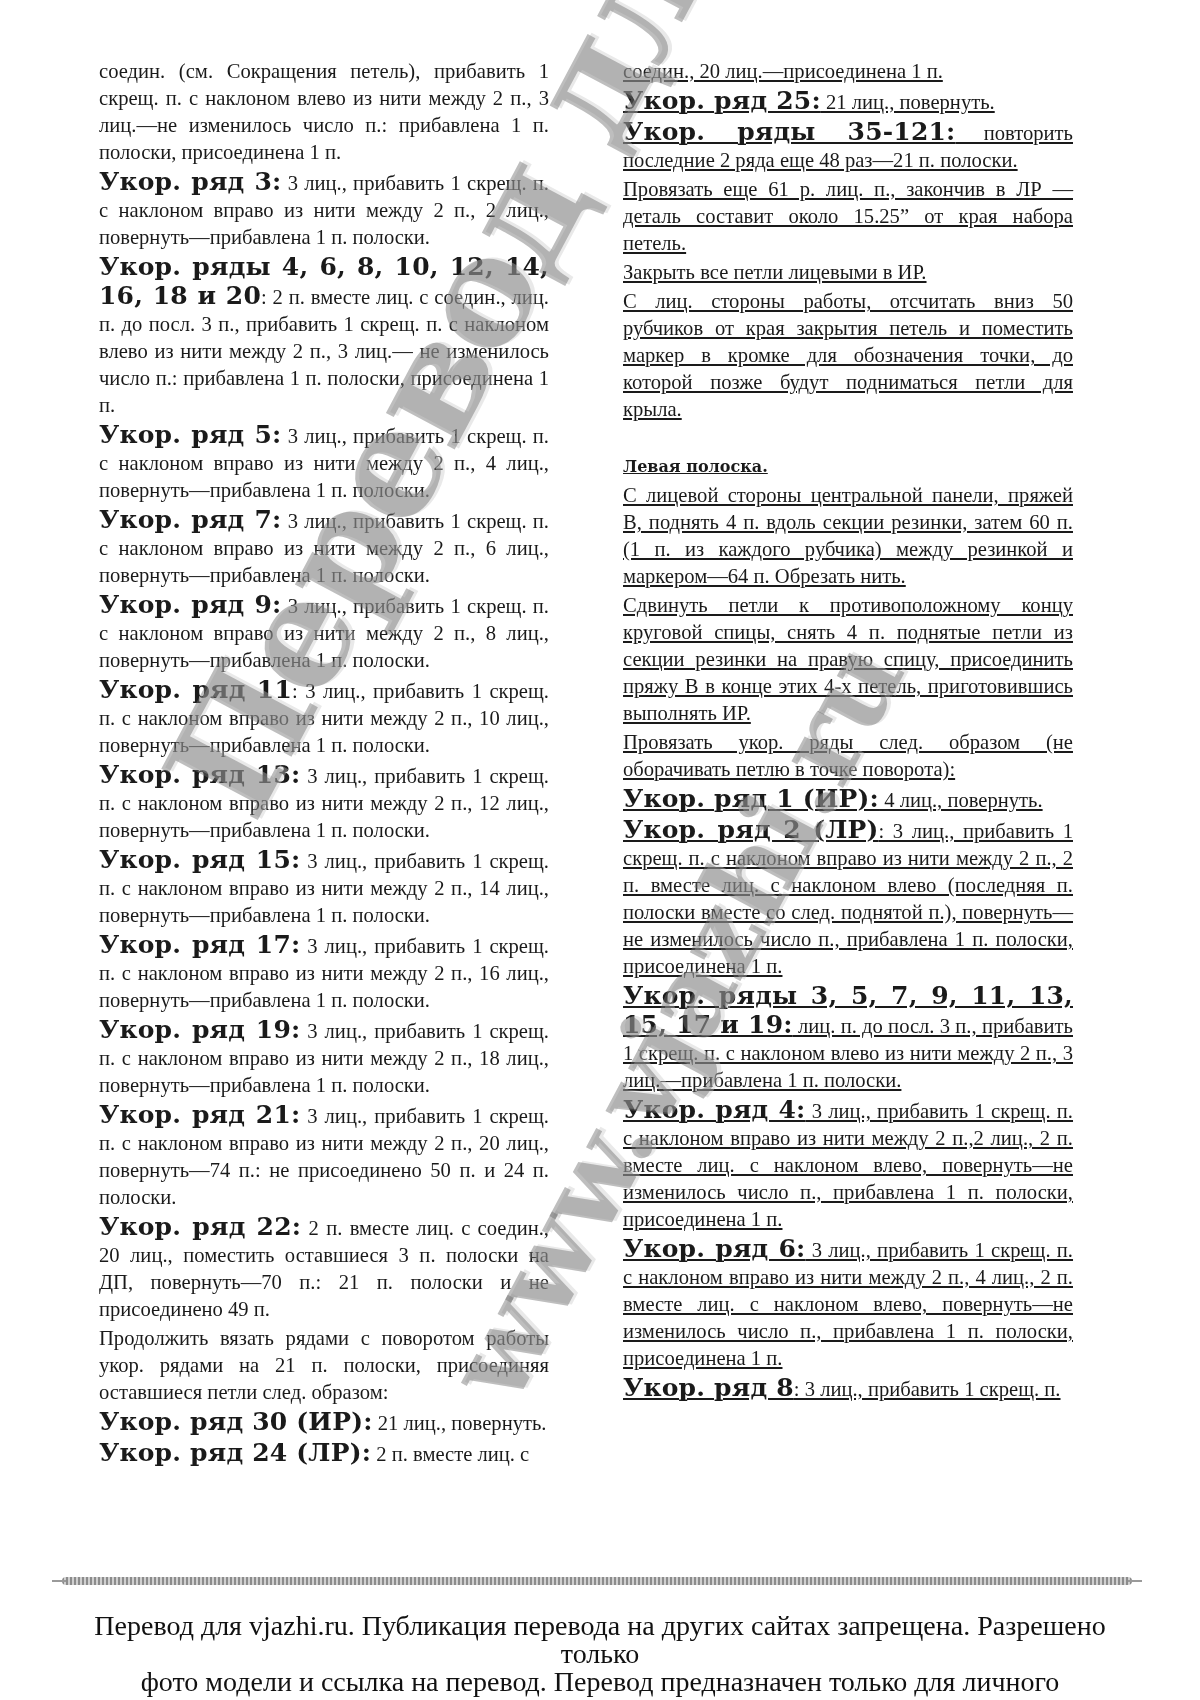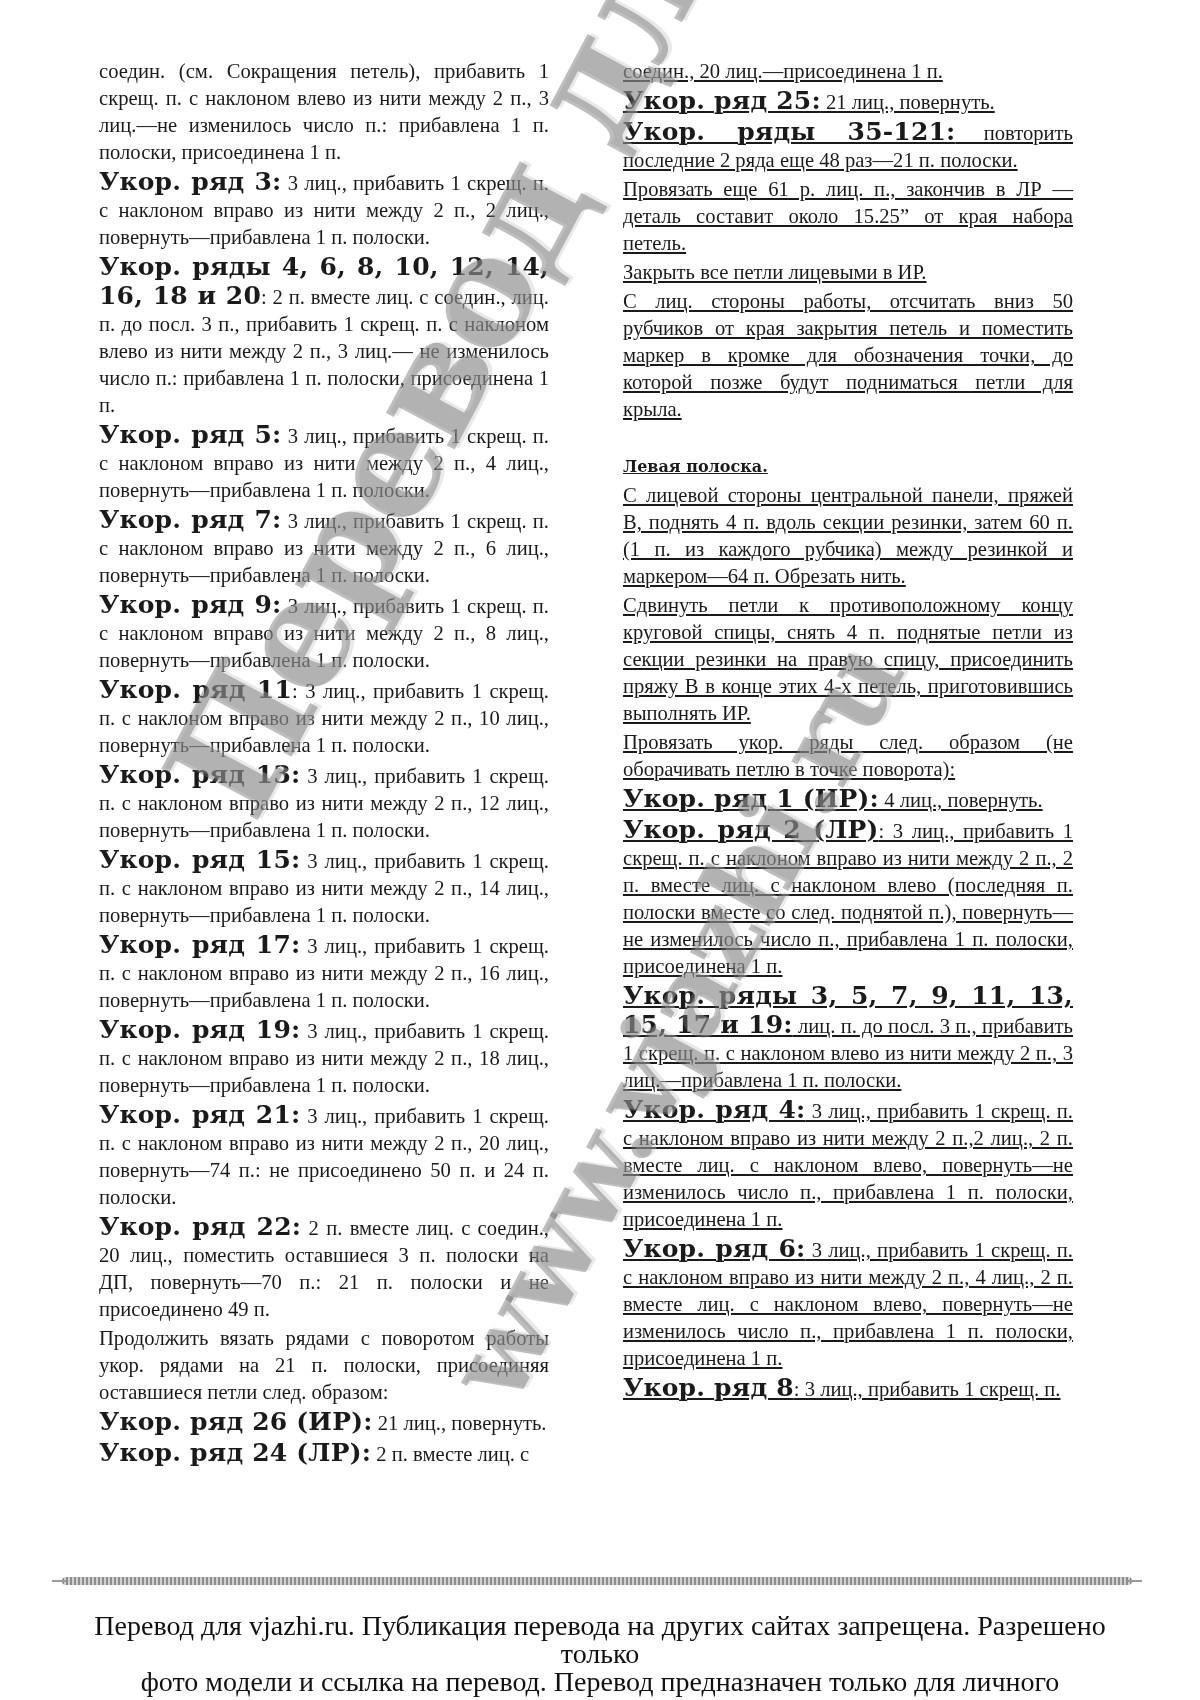--- a/index.html
+++ b/index.html
@@ -121,21 +121,21 @@
     <p class="para"><span class="b">Укор. ряд 7:</span><span> 3 лиц., прибавить 1 скрещ. п. с наклоном вправо из нити между 2 п., 6 лиц., повернуть—прибавлена 1 п. полоски.</span></p>
     <p class="para"><span class="b">Укор. ряд 9:</span><span> 3 лиц., прибавить 1 скрещ. п. с наклоном вправо из нити между 2 п., 8 лиц., повернуть—прибавлена 1 п. полоски.</span></p>
     <p class="para"><span class="b">Укор. ряд 11</span><span>: 3 лиц., прибавить 1 скрещ. п. с наклоном вправо из нити между 2 п., 10 лиц., повернуть—прибавлена 1 п. полоски.</span></p>
     <p class="para"><span class="b">Укор. ряд 13:</span><span> 3 лиц., прибавить 1 скрещ. п. с наклоном вправо из нити между 2 п., 12 лиц., повернуть—прибавлена 1 п. полоски.</span></p>
     <p class="para"><span class="b">Укор. ряд 15:</span><span> 3 лиц., прибавить 1 скрещ. п. с наклоном вправо из нити между 2 п., 14 лиц., повернуть—прибавлена 1 п. полоски.</span></p>
     <p class="para"><span class="b">Укор. ряд 17:</span><span> 3 лиц., прибавить 1 скрещ. п. с наклоном вправо из нити между 2 п., 16 лиц., повернуть—прибавлена 1 п. полоски.</span></p>
     <p class="para"><span class="b">Укор. ряд 19:</span><span> 3 лиц., прибавить 1 скрещ. п. с наклоном вправо из нити между 2 п., 18 лиц., повернуть—прибавлена 1 п. полоски.</span></p>
     <p class="para"><span class="b">Укор. ряд 21:</span><span> 3 лиц., прибавить 1 скрещ. п. с наклоном вправо из нити между 2 п., 20 лиц., повернуть—74 п.: не присоединено 50 п. и 24 п. полоски.</span></p>
     <p class="para"><span class="b">Укор. ряд 22:</span><span> 2 п. вместе лиц. с соедин., 20 лиц., поместить оставшиеся 3 п. полоски на ДП, повернуть—70 п.: 21 п. полоски и не присоединено 49 п.</span></p>
     <p class="para"><span>Продолжить вязать рядами с поворотом работы укор. рядами на 21 п. полоски, присоединяя оставшиеся петли след. образом:</span></p>
-    <p class="para"><span class="b">Укор. ряд 26 (ИР):</span><span> 21 лиц., повернуть.</span></p>
+    <p class="para"><span class="b">Укор. ряд 30 (ИР):</span><span> 21 лиц., повернуть.</span></p>
     <p class="para"><span class="b">Укор. ряд 24 (ЛР):</span><span> 2 п. вместе лиц. с</span></p>
   </div>
 
   <div class="column col-right">
     <p class="para"><span>соедин., 20 лиц.—присоединена 1 п.</span></p>
     <p class="para"><span class="b">Укор. ряд 25:</span><span> 21 лиц., повернуть.</span></p>
     <p class="para"><span class="b">Укор. ряды 35-121:</span><span> повторить последние 2 ряда еще 48 раз—21 п. полоски.</span></p>
     <p class="para"><span>Провязать еще 61 р. лиц. п., закончив в ЛР — деталь составит около 15.25” от края набора петель.</span></p>
     <p class="para"><span>Закрыть все петли лицевыми в ИР.</span></p>
     <p class="para"><span>С лиц. стороны работы, отсчитать вниз 50 рубчиков от края закрытия петель и поместить маркер в кромке для обозначения точки, до которой позже будут подниматься петли для крыла.</span></p>

